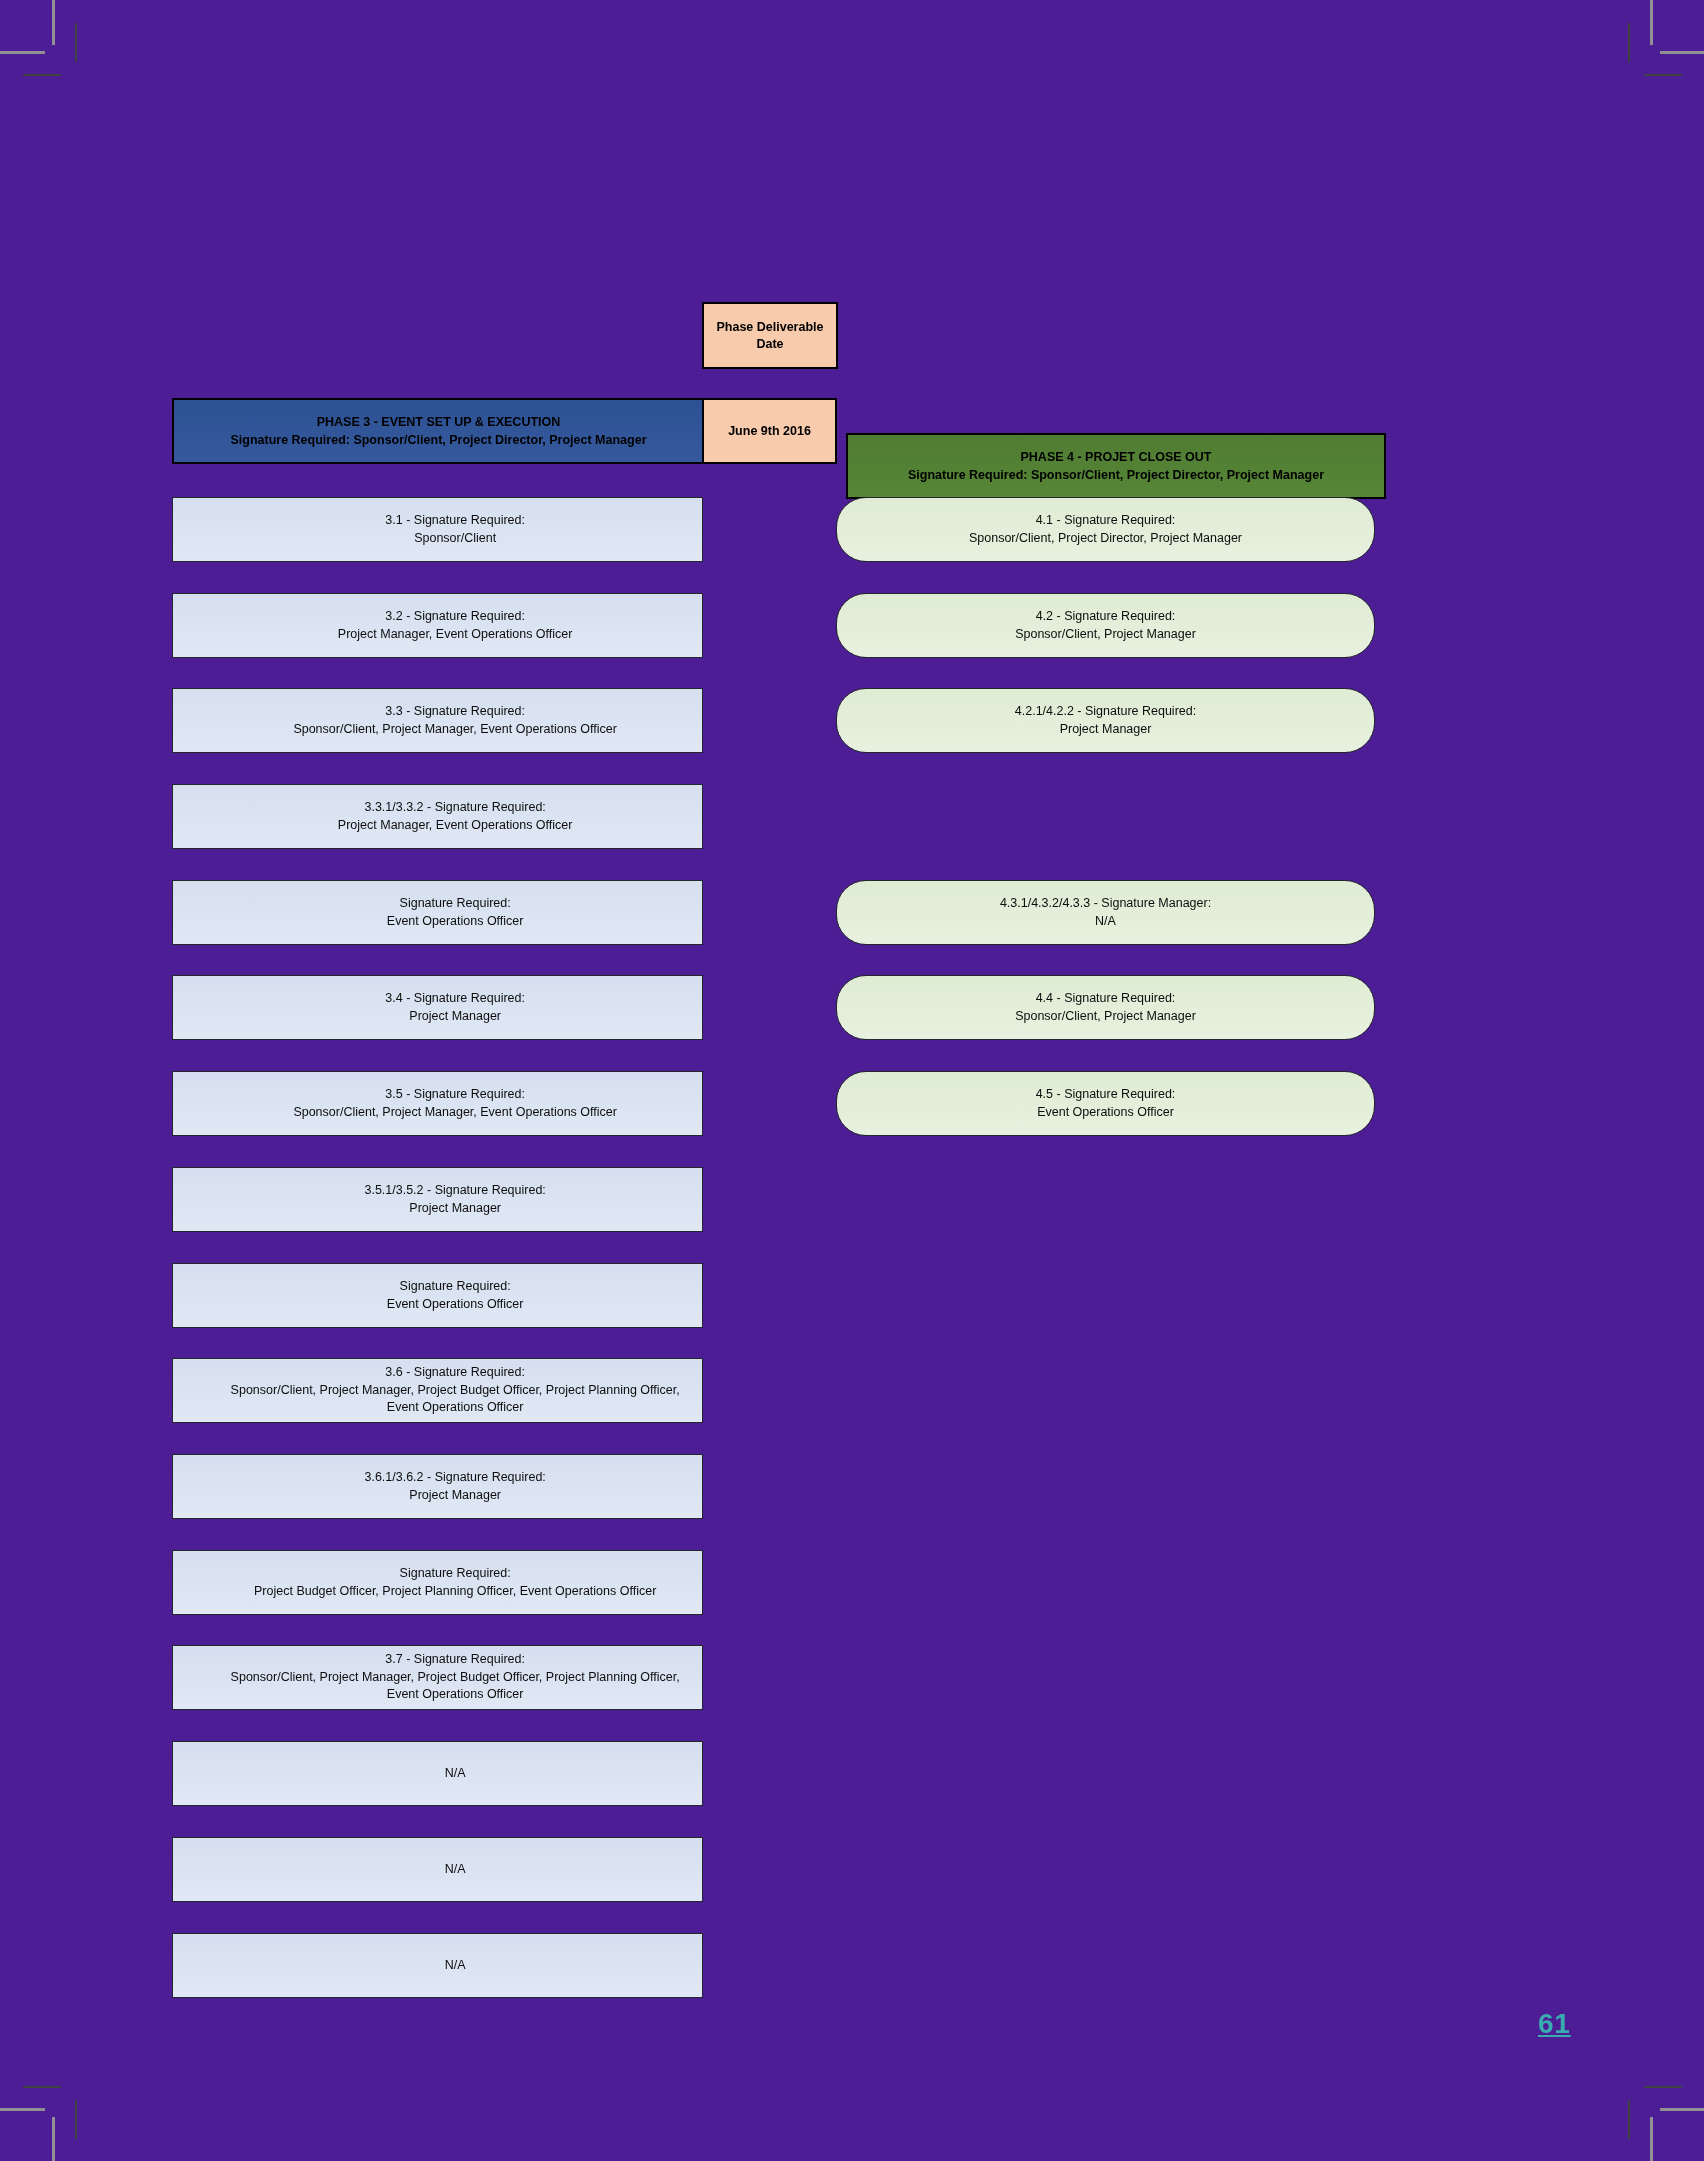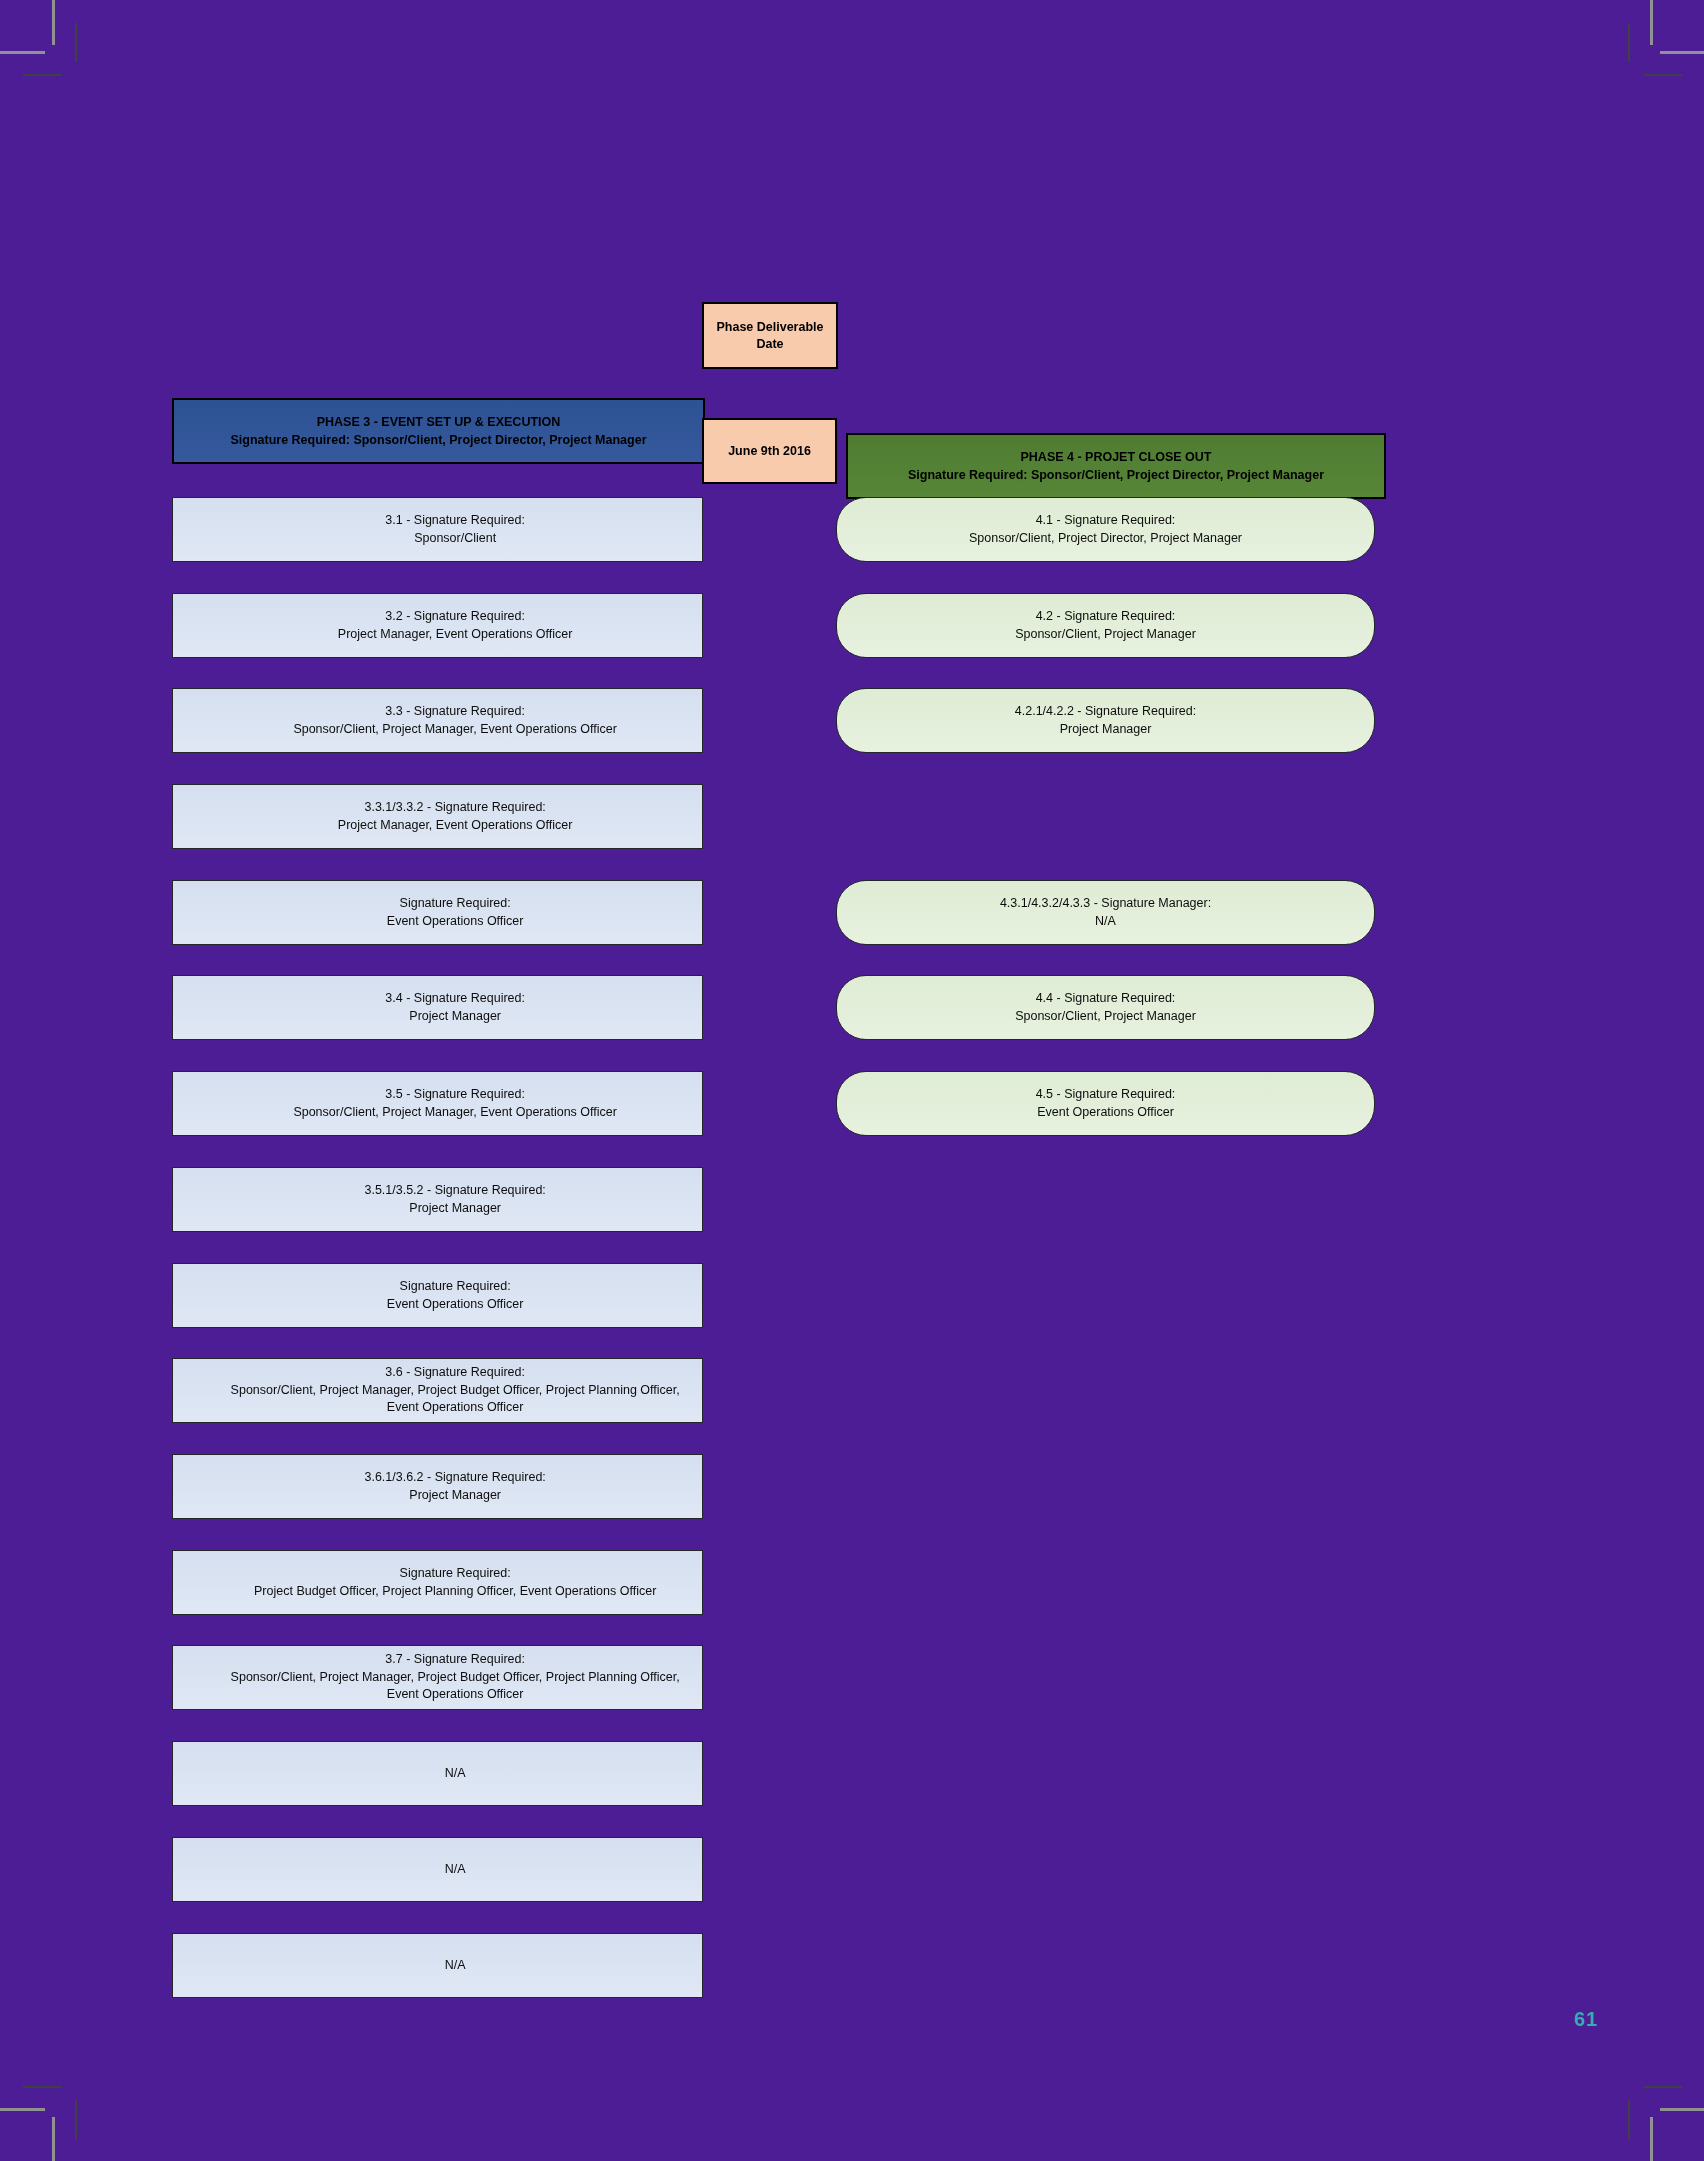--- a/index.html
+++ b/index.html
@@ -25,36 +25,36 @@
     background:#F8CBAD;
   }
 
   
   .hdr{
     position:absolute;top:398px;height:66px;box-sizing:border-box;border:2.5px solid #000;
     display:flex;flex-direction:column;align-items:center;justify-content:center;text-align:center;
     font-weight:bold;color:#000;font-size:12.5px;line-height:18.3px;padding:1.7px 6.7px;
   }
   .hdr.blue{left:172px;width:533px;background:linear-gradient(180deg,#2d5294,#35599c);}
-  .hdr.peach{left:702px;width:135px;background:#F8CBAD;margin-top:20px;}
+  .hdr.peach{left:702px;width:135px;background:#F8CBAD;}
   .hdr.green{left:846px;width:540px;background:linear-gradient(180deg,#4f7c32,#578637);margin-top:35px;}
 
   
   .box{
     position:absolute;box-sizing:border-box;border:1.7px solid #23272b;
     display:flex;flex-direction:column;align-items:center;justify-content:center;text-align:center;
     font-size:12.5px;line-height:17.5px;color:#0d0d0d;padding:2.5px 6.7px;height:65px;
   }
   .box.lcol{left:172px;width:531px;background:linear-gradient(180deg,#d5dfef,#e0e8f5);padding-left:42px;}
   .box.rcol{left:836px;width:539px;background:linear-gradient(180deg,#dfecd4,#e7f1df);border-radius:30px;}
   .bt,.br{width:100%;}
 
   .page-num{
-    position:absolute;left:1574px;top:2008px;
-    font-size:20px;font-weight:bold;letter-spacing:0.8px;
+    position:absolute;left:1538px;top:2008px;
+    font-size:28px;font-weight:bold;letter-spacing:0.8px;text-decoration:underline;
   }
 </style>
 </head>
 <body>
 
 <div class="page">
 
   <div class="cm g v" style="left:52px;top:0;height:45px"></div>
   <div class="cm g h" style="left:0;top:51px;width:45px"></div>
   <div class="cm d v" style="left:75px;top:22.5px;height:39px"></div>

